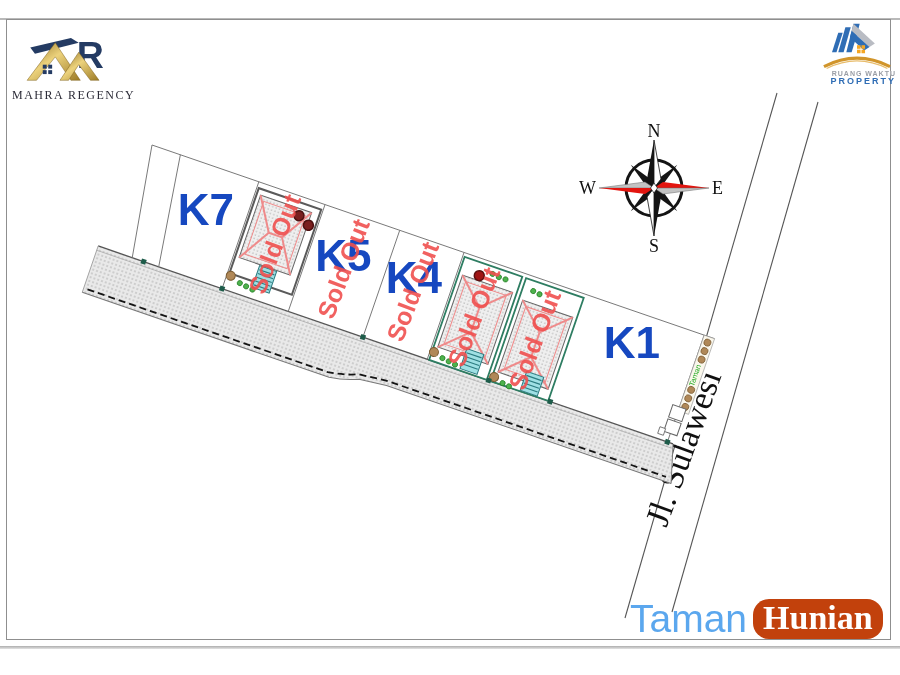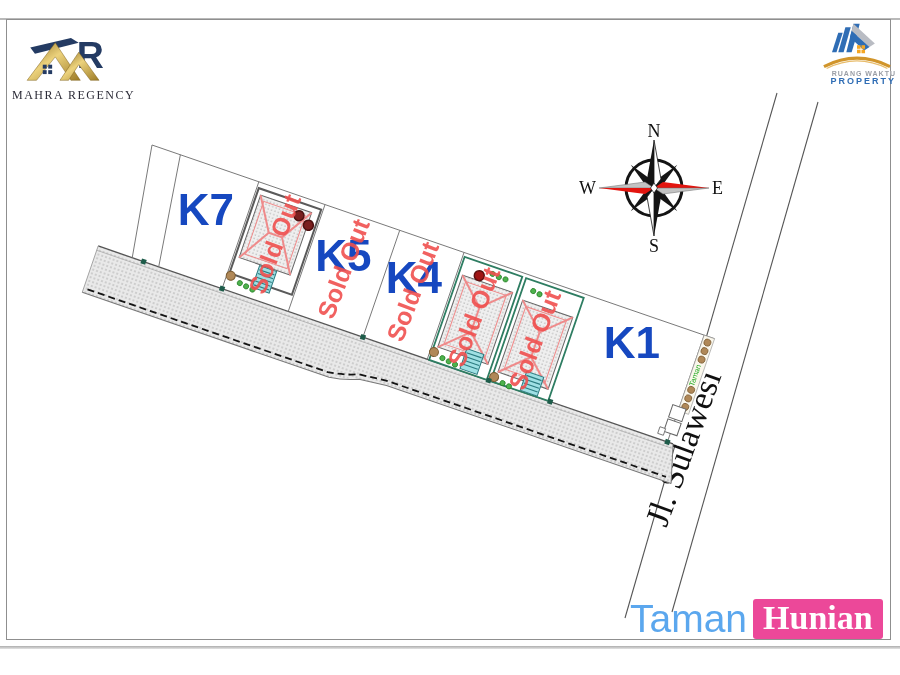--- a/index.html
+++ b/index.html
@@ -21,22 +21,22 @@
   .rw-line1{font-size:7px;font-weight:bold;letter-spacing:1px;color:#9a9ea6;
         text-shadow:0 0 1px #fff;white-space:nowrap;margin-top:-2px;}
   .rw-line2{font-size:9px;font-weight:bold;letter-spacing:2px;color:#2f6db5;
         white-space:nowrap;margin-top:-1px;}
   
   .plan-svg{position:absolute;left:0;top:0;}
   
   .lokasi-wrap{position:absolute;left:630px;top:597px;display:flex;align-items:center;}
   .lokasi-text{font-size:39px;color:#5ba7ee;letter-spacing:0;}
   .hunian-badge{margin-left:6px;font-family:"Liberation Serif",serif;font-weight:bold;
-        font-size:34px;color:#ffffff;background:#ec4899;padding:1px 10px 4px 10px;
-        border-radius:3px;line-height:1.05;}
+        font-size:34px;color:#ffffff;background:#c2410c;padding:1px 10px 4px 10px;
+        border-radius:16px;line-height:1.05;}
 </style>
 </head>
 <body>
 
 <div class="page">
 
   <div class="top-rule"></div>
   <div class="frame"></div>
   <div class="bottom-rule"></div>
 

